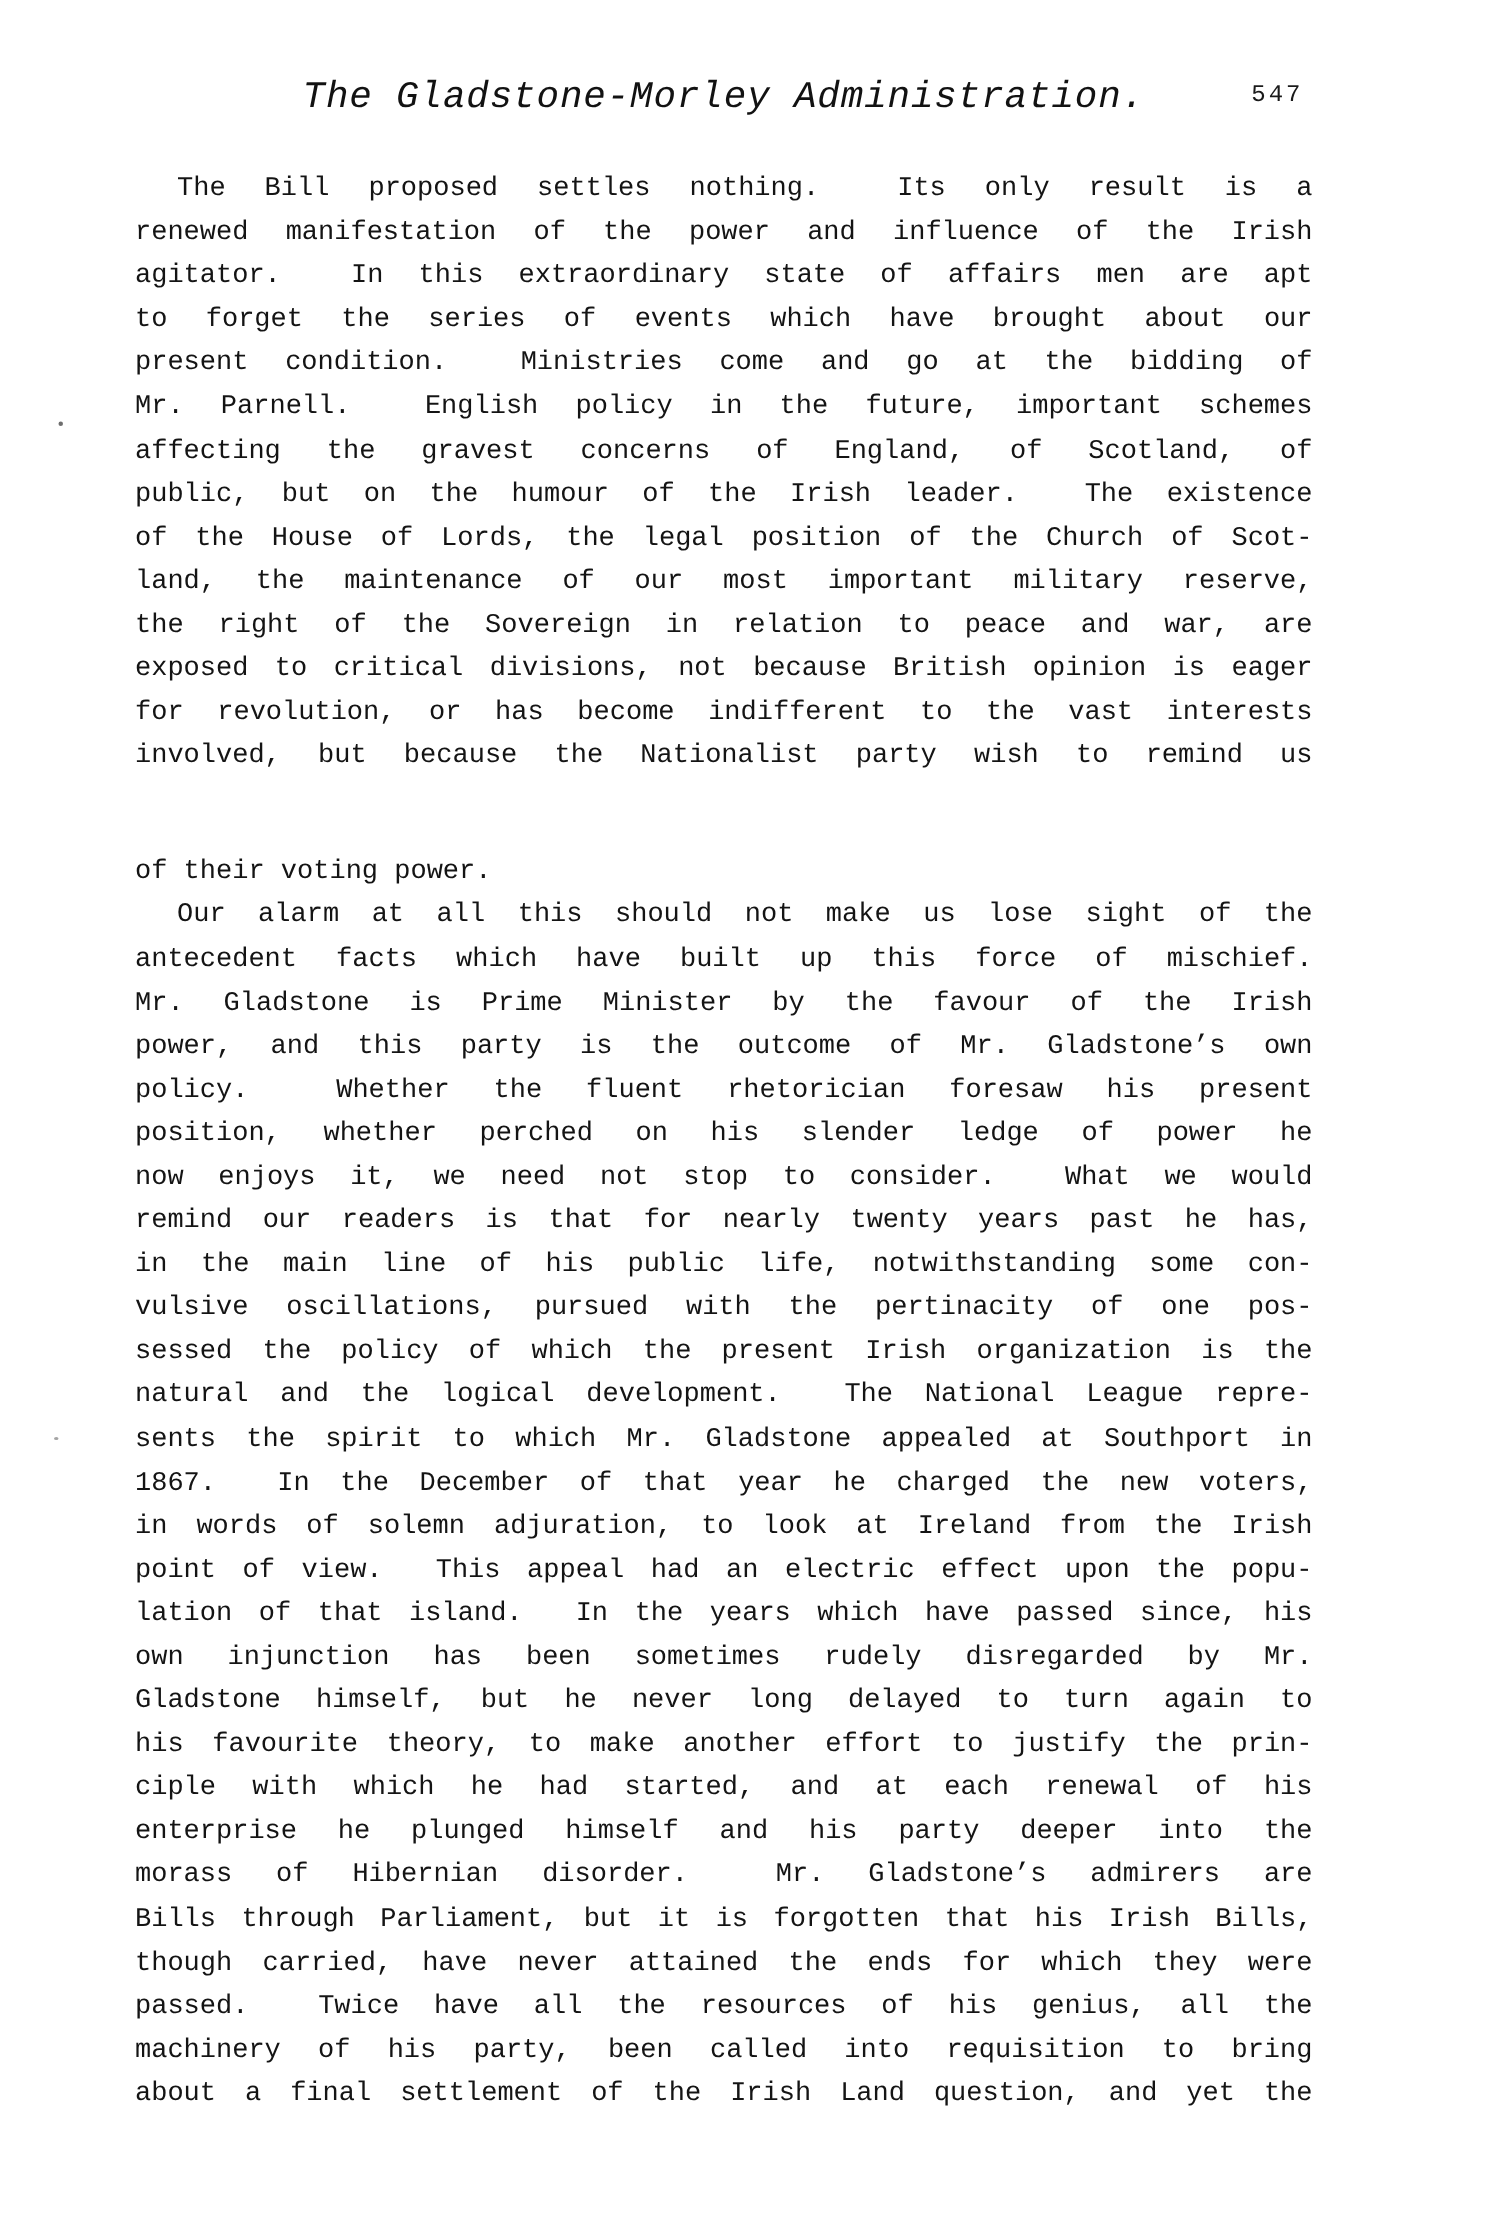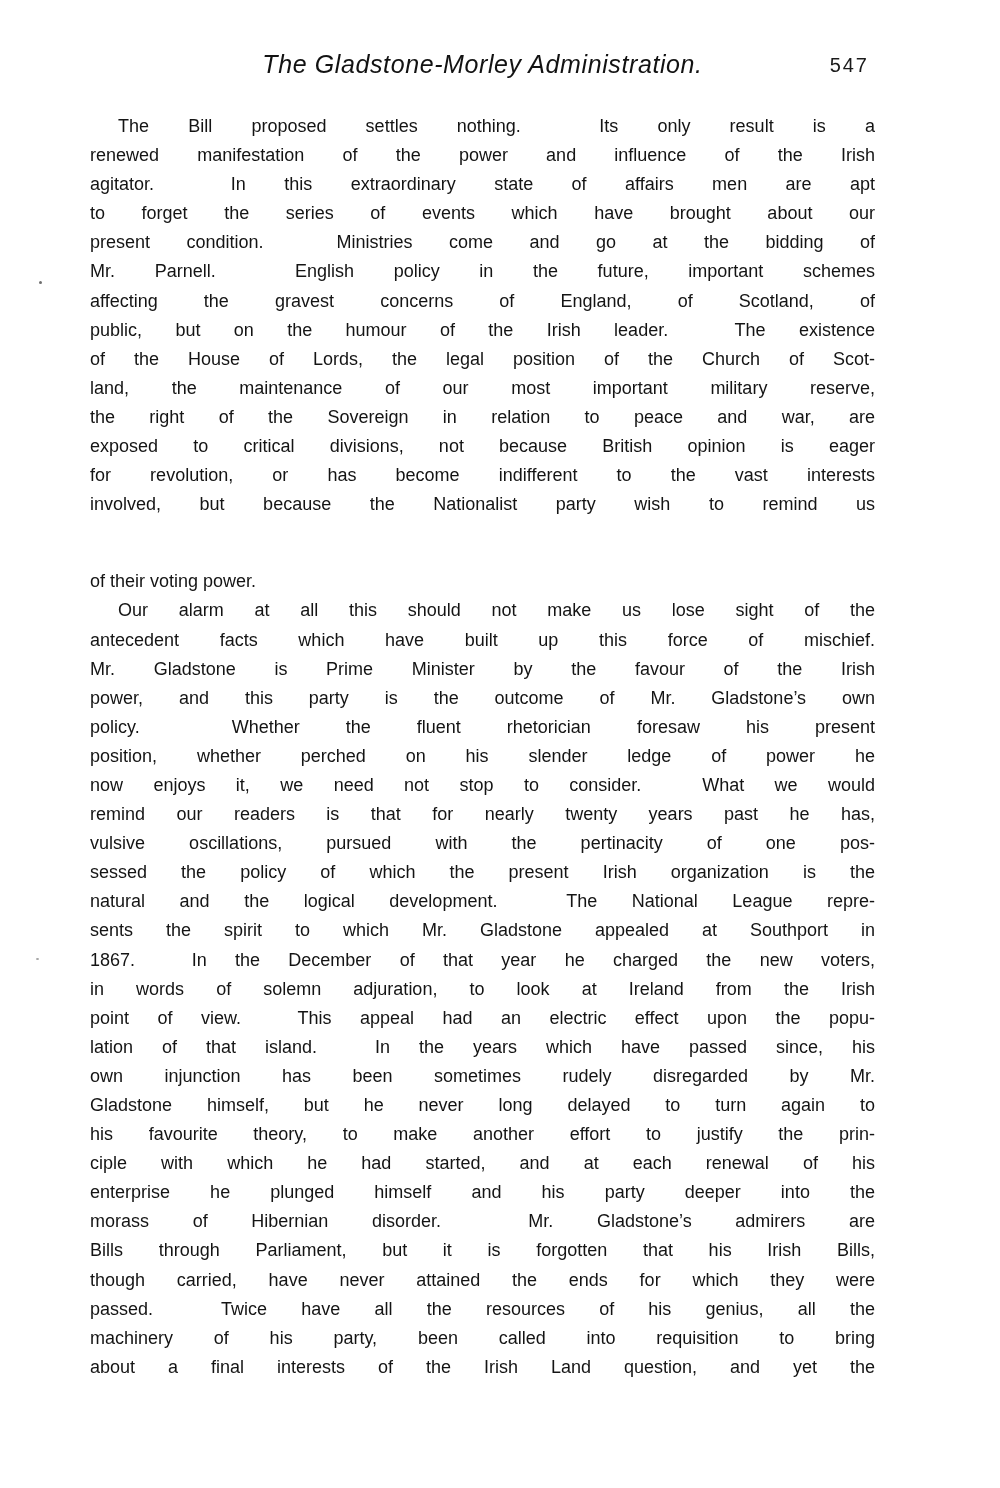--- a/index.html
+++ b/index.html
@@ -11,21 +11,21 @@
     width: 1000px;
     height: 1488px;
     background: #ffffff;
   }
   .page {
     position: relative;
     width: 1000px;
     height: 1488px;
     background: #ffffff;
     color: #151515;
-    font-family: Liberation Sans, sans-serif;
+    font-family: Liberation Mono, monospace;
     -webkit-font-smoothing: antialiased;
   }
   .page-header {
     position: absolute;
     top: 50px;
     left: 90px;
     width: 785px;
     height: 40px;
   }
   .running-title {
@@ -36,21 +36,21 @@
     font-style: italic;
     font-size: 25px;
     letter-spacing: 0.6px;
     white-space: nowrap;
     color: #121212;
   }
   .page-number {
     position: absolute;
     right: 6px;
     top: 4px;
-    font-size: 20px;
+    font-size: 16px;
     letter-spacing: 2px;
     color: #1a1a1a;
   }
   .page-body {
     position: absolute;
     top: 112px;
     left: 90px;
     width: 785px;
     font-size: 18px;
     line-height: 29.1px;
@@ -104,36 +104,37 @@
       <div class="line">involved, but because the Nationalist party wish to remind us</div>
       <div class="line endline">of their voting power.</div>
       <div class="line indent">Our alarm at all this should not make us lose sight of the</div>
       <div class="line">antecedent facts which have built up this force of mischief.</div>
       <div class="line">Mr. Gladstone is Prime Minister by the favour of the Irish</div>
       <div class="line">power, and this party is the outcome of Mr. Gladstone’s own</div>
       <div class="line">policy.&nbsp; Whether the fluent rhetorician foresaw his present</div>
       <div class="line">position, whether perched on his slender ledge of power he</div>
       <div class="line">now enjoys it, we need not stop to consider.&nbsp; What we would</div>
       <div class="line">remind our readers is that for nearly twenty years past he has,</div>
+      <div class="line">in the main line of his public life, notwithstanding some con-</div>
       <div class="line">vulsive oscillations, pursued with the pertinacity of one pos-</div>
       <div class="line">sessed the policy of which the present Irish organization is the</div>
       <div class="line">natural and the logical development.&nbsp; The National League repre-</div>
       <div class="line">sents the spirit to which Mr. Gladstone appealed at Southport in</div>
       <div class="line">1867.&nbsp; In the December of that year he charged the new voters,</div>
       <div class="line">in words of solemn adjuration, to look at Ireland from the Irish</div>
       <div class="line">point of view.&nbsp; This appeal had an electric effect upon the popu-</div>
       <div class="line">lation of that island.&nbsp; In the years which have passed since, his</div>
       <div class="line">own injunction has been sometimes rudely disregarded by Mr.</div>
       <div class="line">Gladstone himself, but he never long delayed to turn again to</div>
       <div class="line">his favourite theory, to make another effort to justify the prin-</div>
       <div class="line">ciple with which he had started, and at each renewal of his</div>
       <div class="line">enterprise he plunged himself and his party deeper into the</div>
       <div class="line">morass of Hibernian disorder.&nbsp; Mr. Gladstone’s admirers are</div>
       <div class="line">Bills through Parliament, but it is forgotten that his Irish Bills,</div>
       <div class="line">though carried, have never attained the ends for which they were</div>
       <div class="line">passed.&nbsp; Twice have all the resources of his genius, all the</div>
       <div class="line">machinery of his party, been called into requisition to bring</div>
-      <div class="line">about a final interests of the Irish Land question, and yet the</div>
+      <div class="line">about a final settlement of the Irish Land question, and yet the</div>
     </main>
 
   <span class="speck speck-1"></span>
   <span class="speck speck-2"></span>
 </div>
 
 </body></html>

